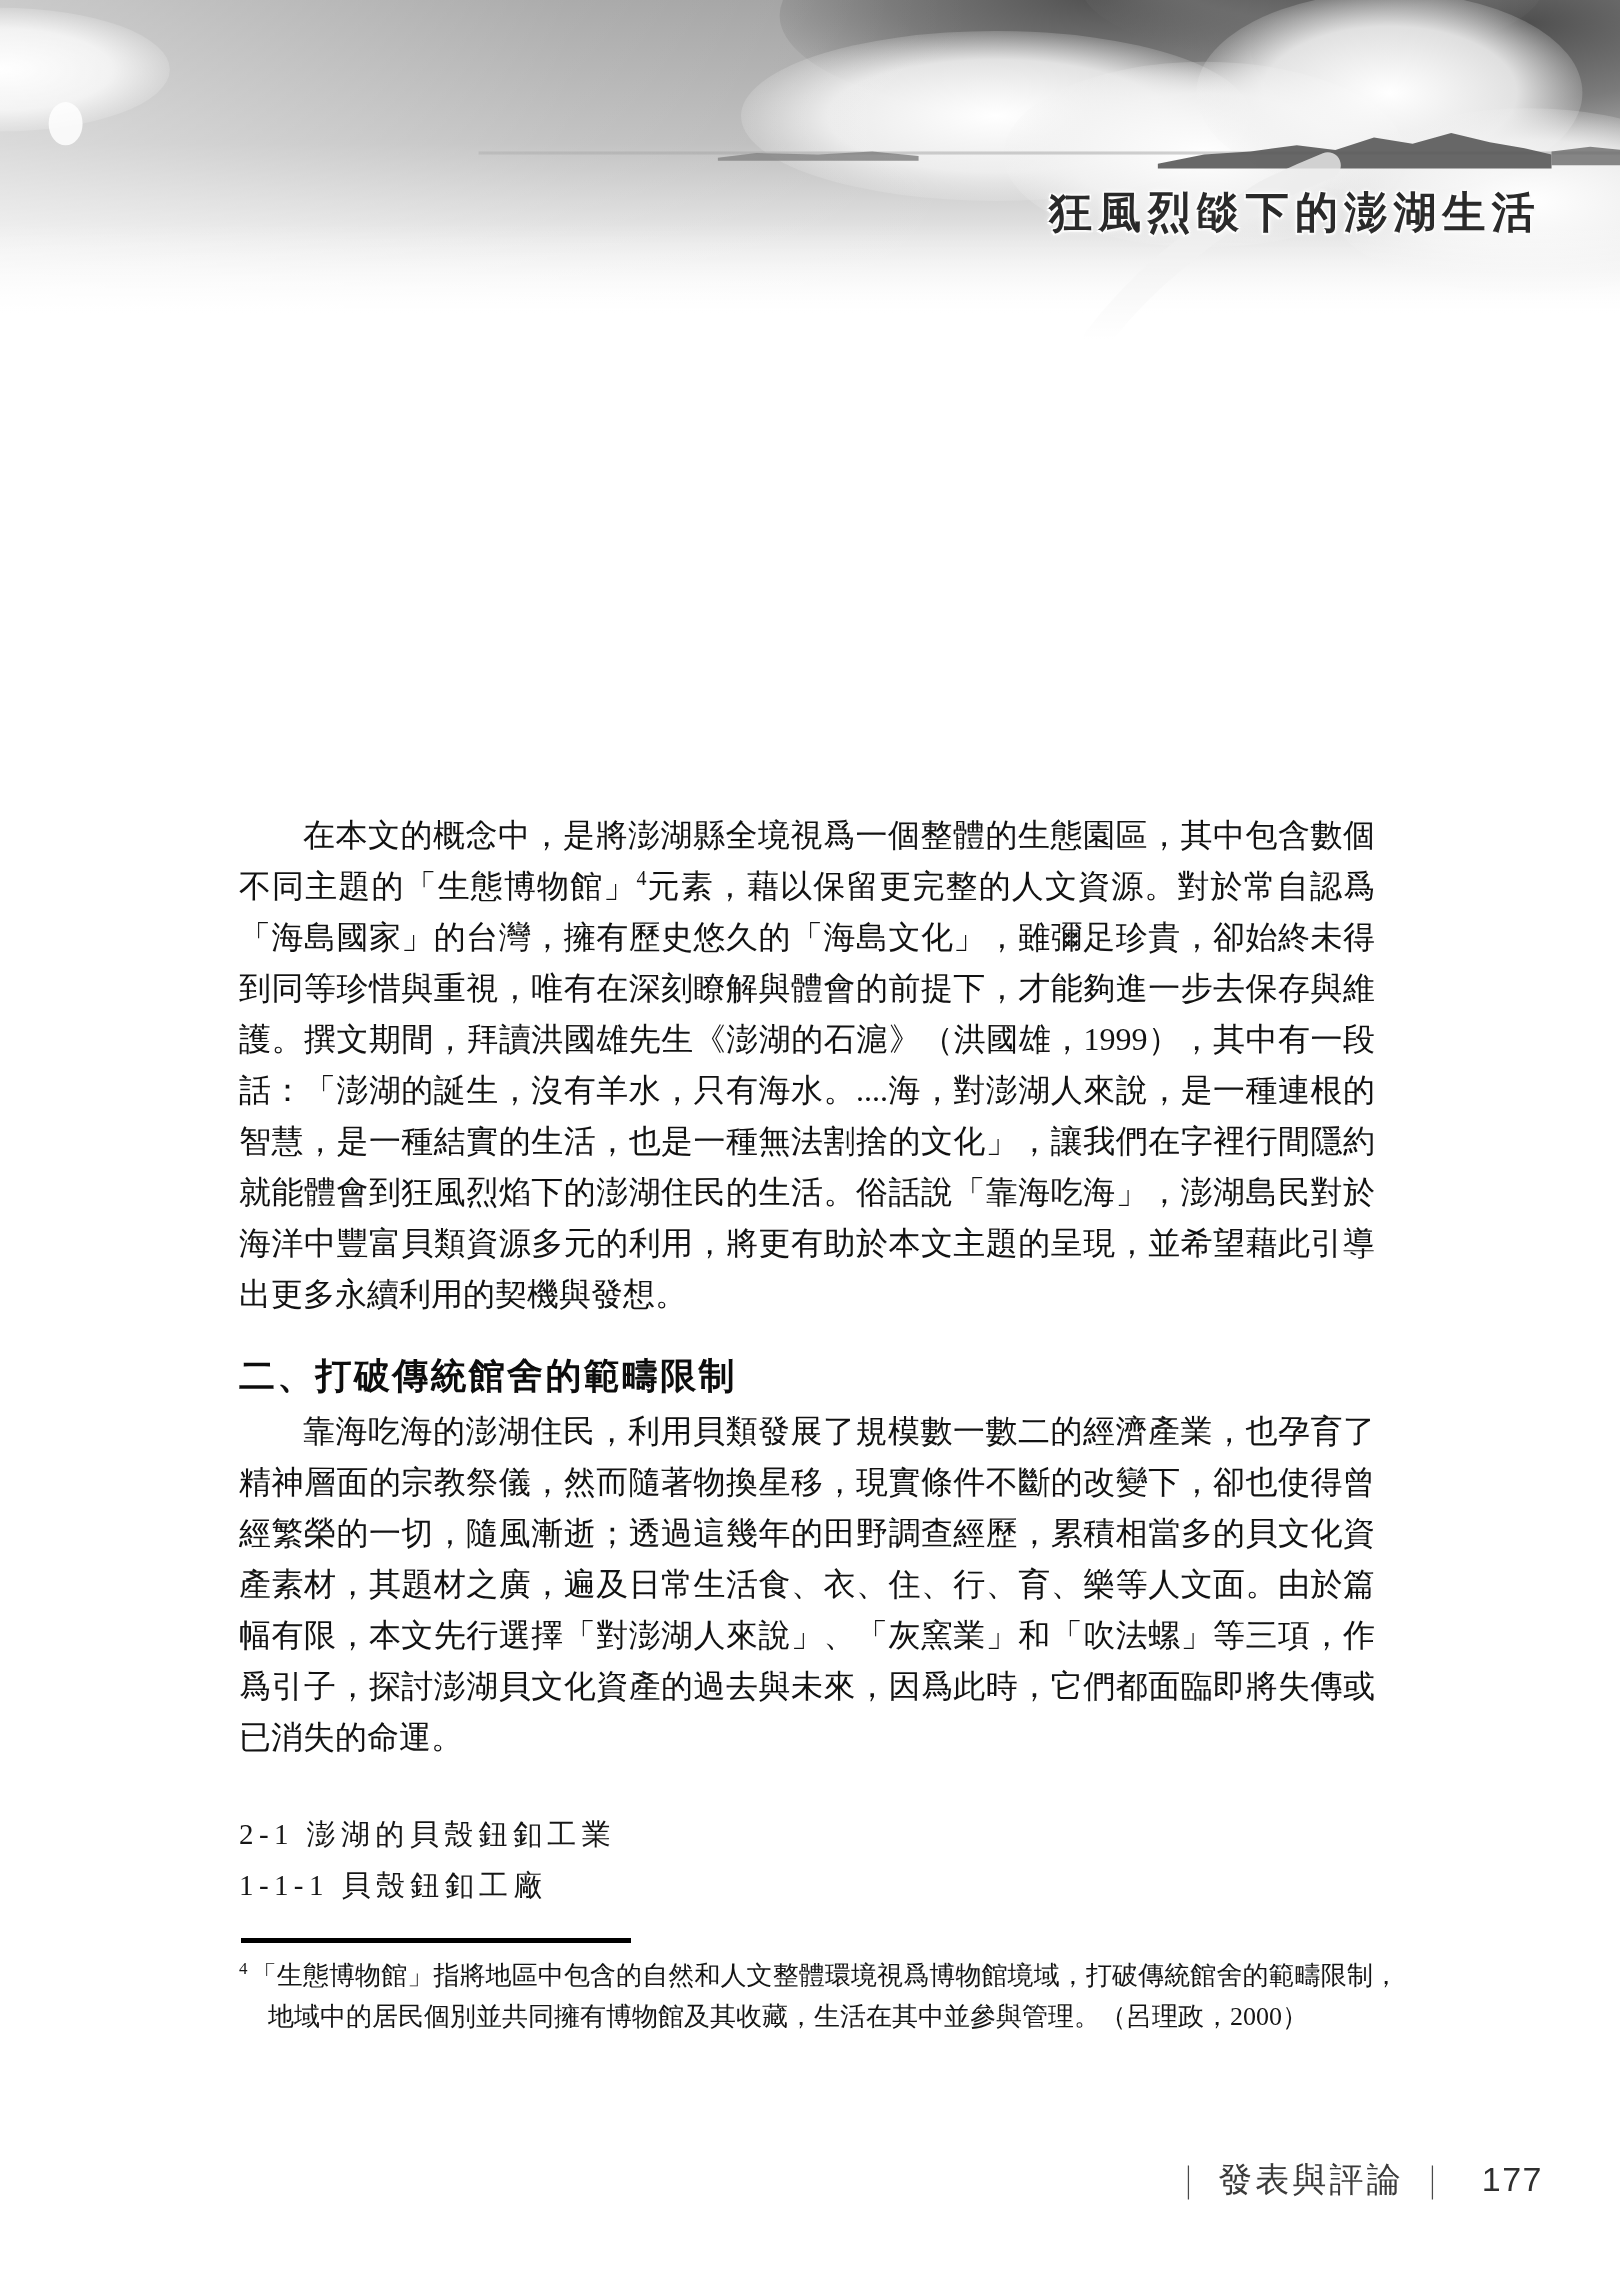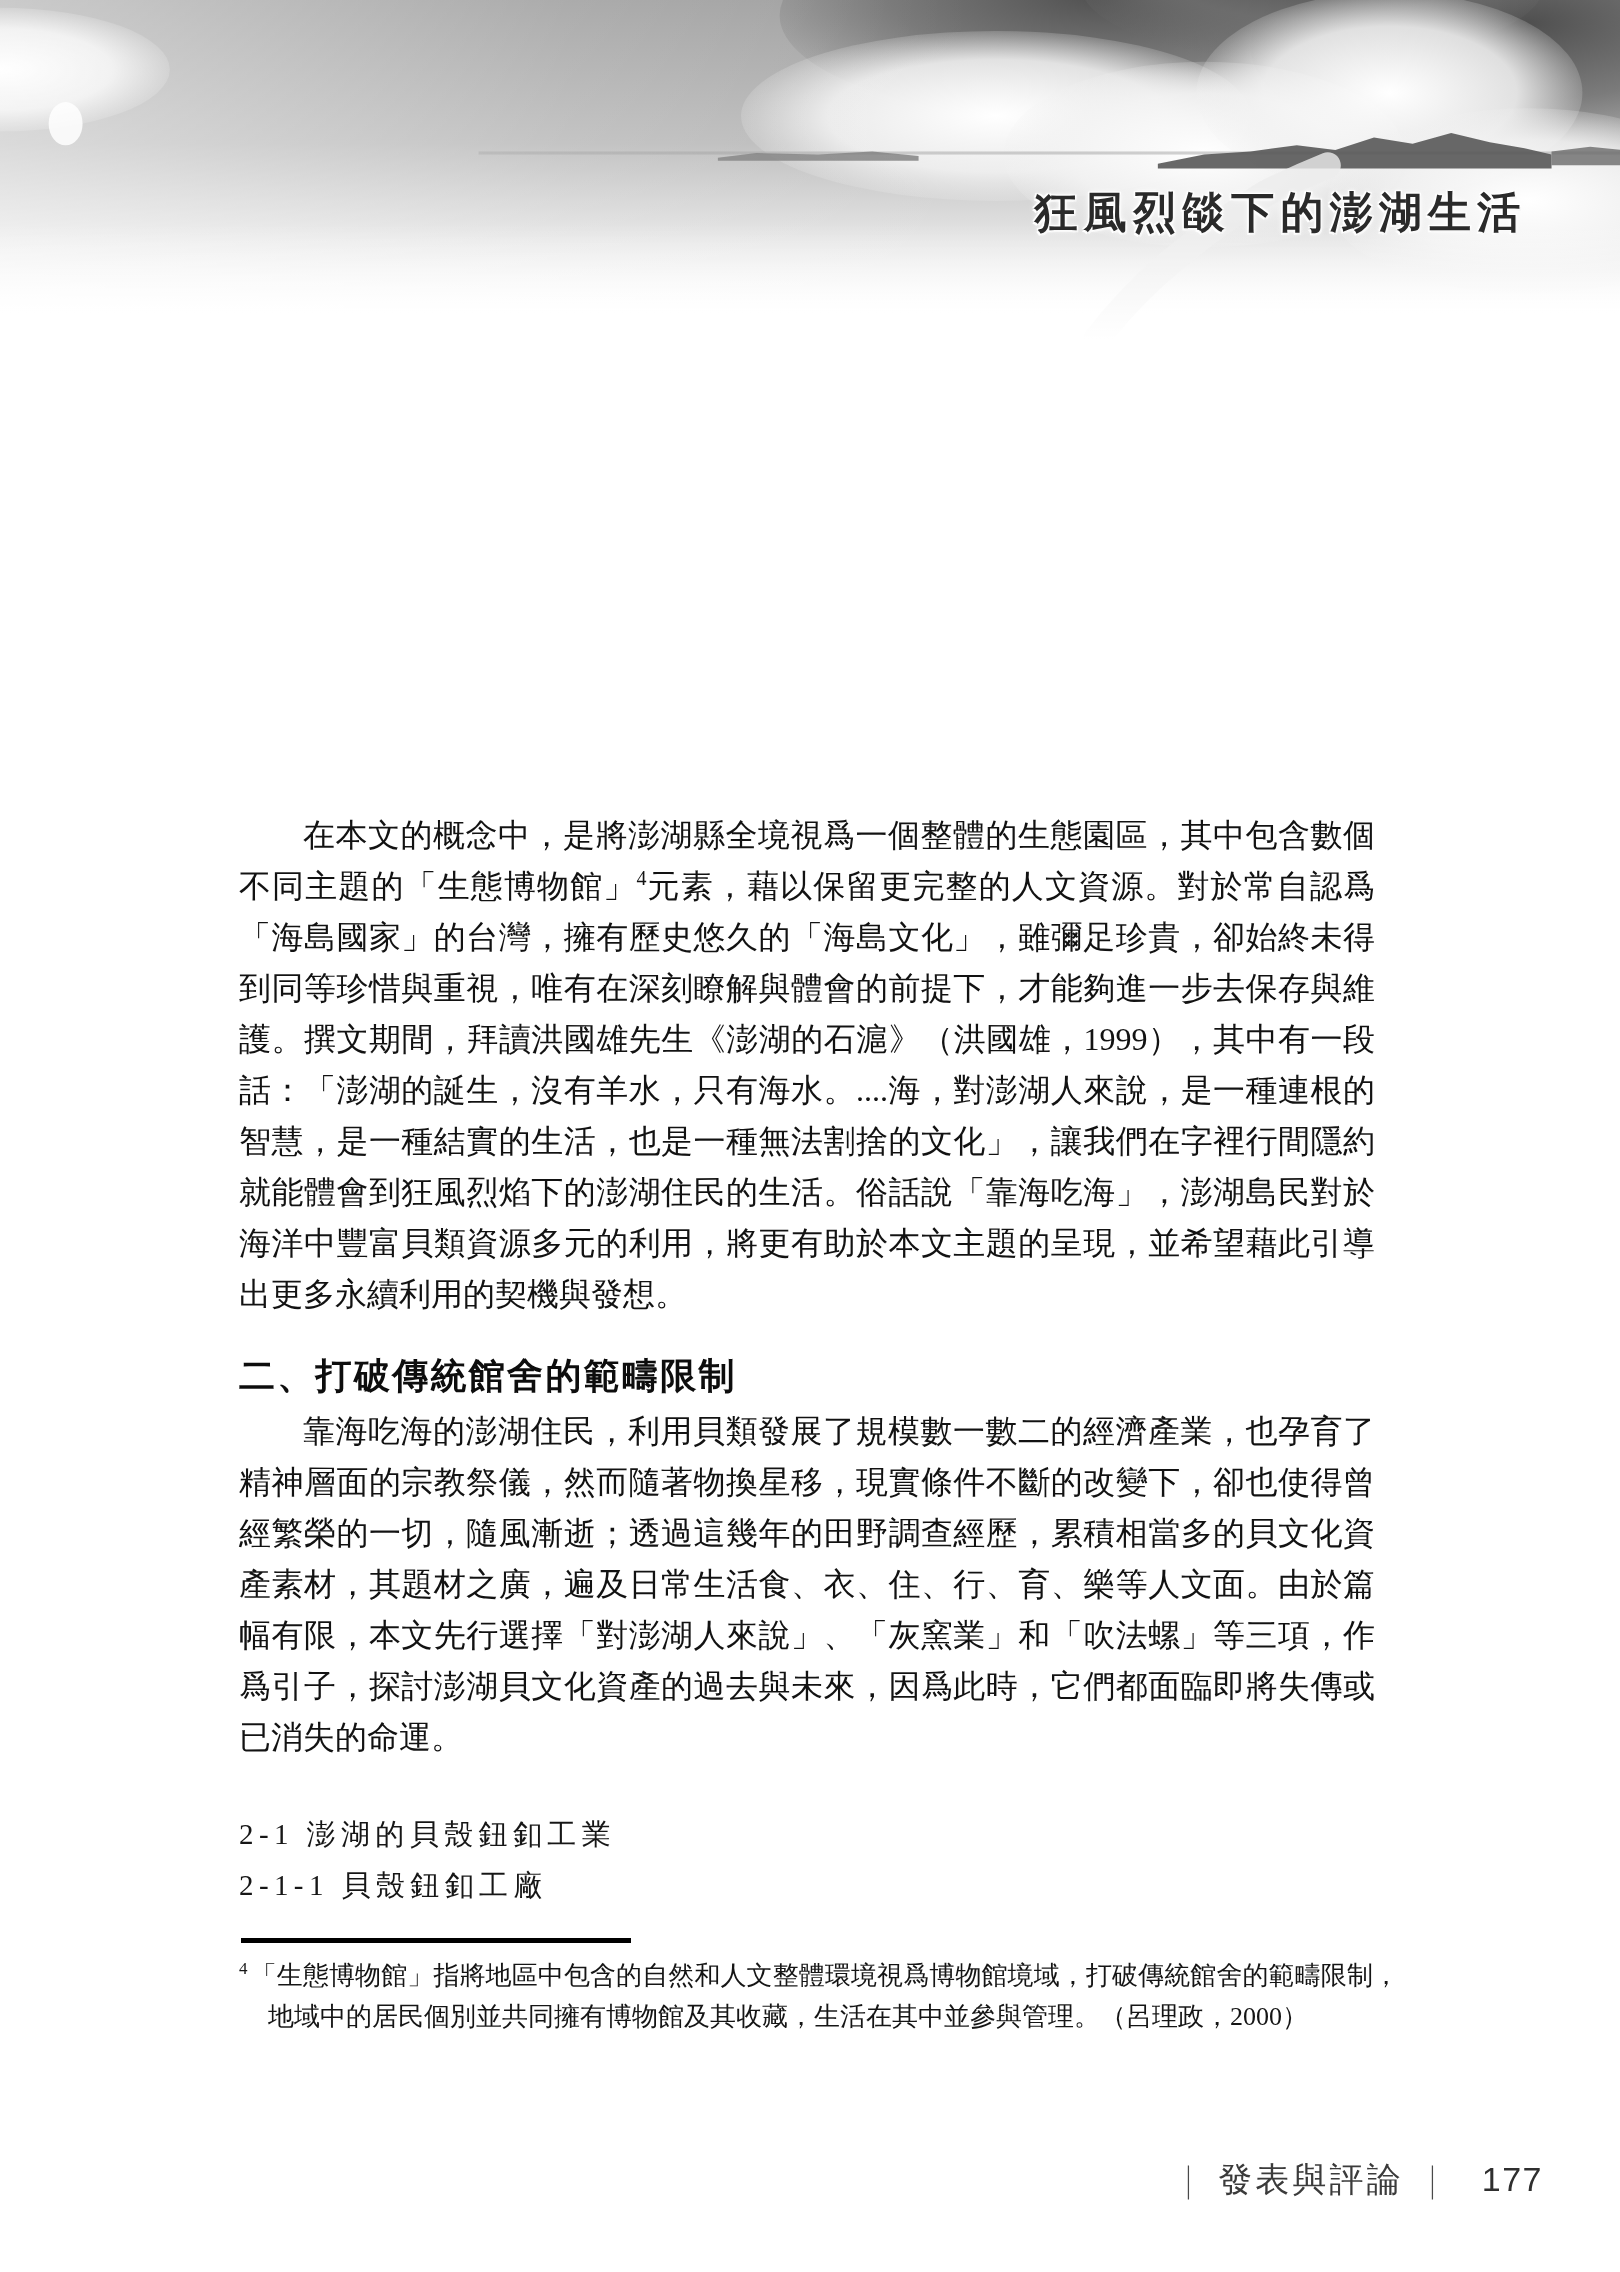--- a/index.html
+++ b/index.html
@@ -6,23 +6,23 @@
   .page{
     position:relative;width:1621px;height:2273px;margin:0 auto;
     background:#ffffff;overflow:hidden;
     font-family:"Liberation Serif","DejaVu Serif",serif;
     color:#121212;
   }
   
   .hero{position:absolute;top:0;left:0;width:1621px;height:340px;}
   .hero svg{display:block;width:100%;height:100%;}
   .hero-title{
-    position:absolute;top:184px;left:1018px;width:525px;
+    position:absolute;top:184px;left:1049px;width:525px;
     font-size:43px;font-weight:bold;letter-spacing:6.2px;
-    color:#2a2a2a;text-align:center;white-space:nowrap;
+    color:#2a2a2a;white-space:nowrap;
     text-shadow:
       0 0 4.6px #ffffff,0 0 7.7px #ffffff,
       1.5px 1.5px 0 #f4f4f4,-1.5px -1.5px 0 #ffffff,
       1.5px -1.5px 0 #ffffff,-1.5px 1.5px 0 #ffffff;
   }
   
   .bodyblock{position:absolute;left:239px;width:1136px;text-align:justify;}
   .para{font-size:32px;line-height:51px;margin:0;}
   .indent{text-indent:2em;}
   .para sup{font-size:20px;line-height:0;vertical-align:super;}
@@ -120,21 +120,21 @@
   </div>
 
 
   <p class="para bodyblock indent" style="top:810px;"><span>在本文的概念中，是將澎湖縣全境視爲一個整體的生態園區，其中包含數個不同主題的「生態博物館」</span><sup>4</sup><span>元素，藉以保留更完整的人文資源。對於常自認爲「海島國家」的台灣，擁有歷史悠久的「海島文化」，雖彌足珍貴，卻始終未得到同等珍惜與重視，唯有在深刻瞭解與體會的前提下，才能夠進一步去保存與維護。撰文期間，拜讀洪國雄先生《澎湖的石滬》（洪國雄，1999），其中有一段話：「澎湖的誕生，沒有羊水，只有海水。....海，對澎湖人來說，是一種連根的智慧，是一種結實的生活，也是一種無法割捨的文化」，讓我們在字裡行間隱約就能體會到狂風烈焰下的澎湖住民的生活。俗話說「靠海吃海」，澎湖島民對於海洋中豐富貝類資源多元的利用，將更有助於本文主題的呈現，並希望藉此引導出更多永續利用的契機與發想。</span></p>
 
   <h2 class="section-heading">二、打破傳統館舍的範疇限制</h2>
 
   <p class="para bodyblock indent" style="top:1406px;">靠海吃海的澎湖住民，利用貝類發展了規模數一數二的經濟產業，也孕育了精神層面的宗教祭儀，然而隨著物換星移，現實條件不斷的改變下，卻也使得曾經繁榮的一切，隨風漸逝；透過這幾年的田野調查經歷，累積相當多的貝文化資產素材，其題材之廣，遍及日常生活食、衣、住、行、育、樂等人文面。由於篇幅有限，本文先行選擇「對澎湖人來說」、「灰窯業」和「吹法螺」等三項，作爲引子，探討澎湖貝文化資產的過去與未來，因爲此時，它們都面臨即將失傳或已消失的命運。</p>
 
   <h3 class="sub-heading" style="top:1815px;">2-1 澎湖的貝殼鈕釦工業</h3>
-  <h3 class="sub-heading" style="top:1866px;">2-1-1 貝殼鈕釦工廠</h3>
+  <h3 class="sub-heading" style="top:1866px;">1-1-1 貝殼鈕釦工廠</h3>
 
   <div class="footnote-rule"></div>
   <div class="footnote"><sup>4</sup><span>「生態博物館」指將地區中包含的自然和人文整體環境視爲博物館境域，打破傳統館舍的範疇限制，地域中的居民個別並共同擁有博物館及其收藏，生活在其中並參與管理。（呂理政，2000）</span></div>
 
   <div class="footer">
     <span class="bar">｜</span><span>發表與評論</span><span class="bar">｜</span><span class="pagenum">177</span>
   </div>
 
 </div>
 

